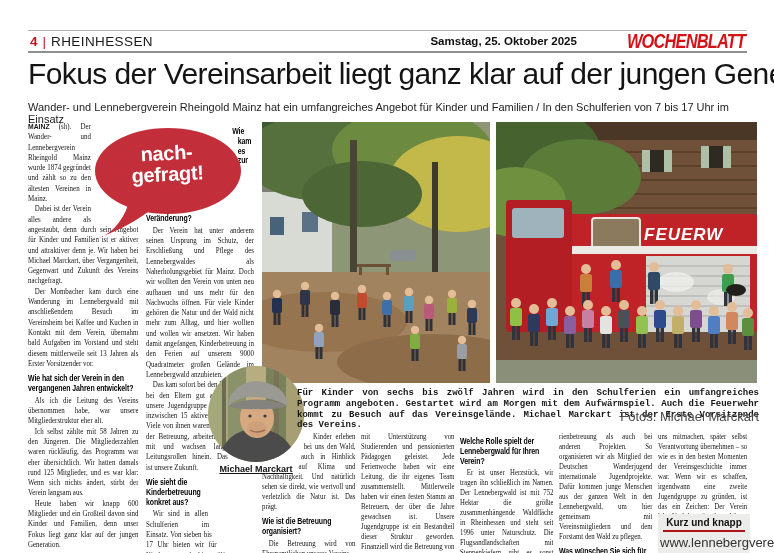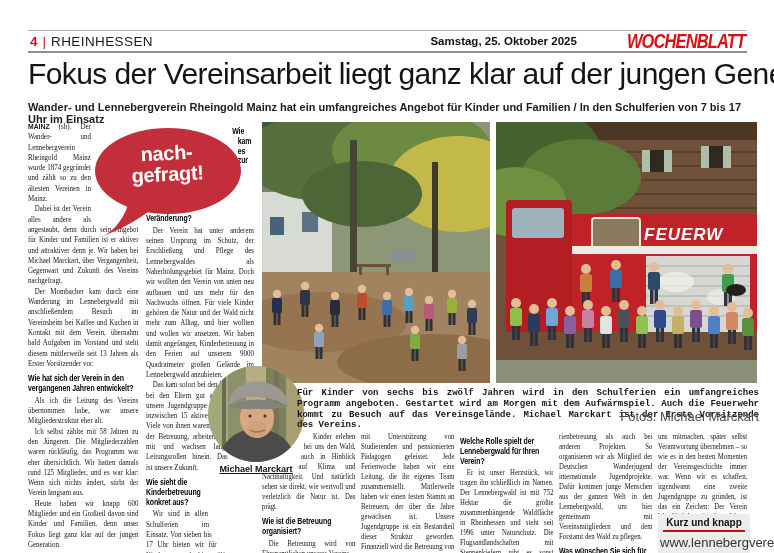--- a/index.html
+++ b/index.html
@@ -17,21 +17,21 @@
   .section { color:#1a1a1a; letter-spacing:.4px; }
   .mh-right { display:flex; align-items:center; gap:24px; }
   .date { font-size:11.5px; font-weight:700; color:#101010; }
   .logo { font-size:20px; font-weight:700; font-style:italic; color:#d31318;
     letter-spacing:-1px; transform:scaleX(.82); transform-origin:right center; white-space:nowrap; }
 
   
   .headline { position:absolute; left:28px; top:57px; width:740px; font-size:30px;
     font-weight:400; color:#141414; letter-spacing:-.6px; white-space:nowrap; }
   .subheadline { position:absolute; left:28px; top:101px; width:719px; font-size:11px;
-    font-weight:700; color:#1d1d1d; }
+    font-weight:400; color:#1d1d1d; }
 
   
   .col { position:absolute; top:122px; height:431px; overflow:hidden;
     font-family:"Liberation Serif", serif; font-size:8.2px; line-height:10.3px;
     text-align:justify; color:#161616; transform:scaleX(.85); transform-origin:0 0;
     hyphens:auto; }
   #c0 { left:28px;  width:130px; }
   #c1 { left:146px; width:127px; }
   .colb { top:432px; height:121px; font-size:8px; line-height:10px; }
   #c2 { left:262px; width:110px; }

